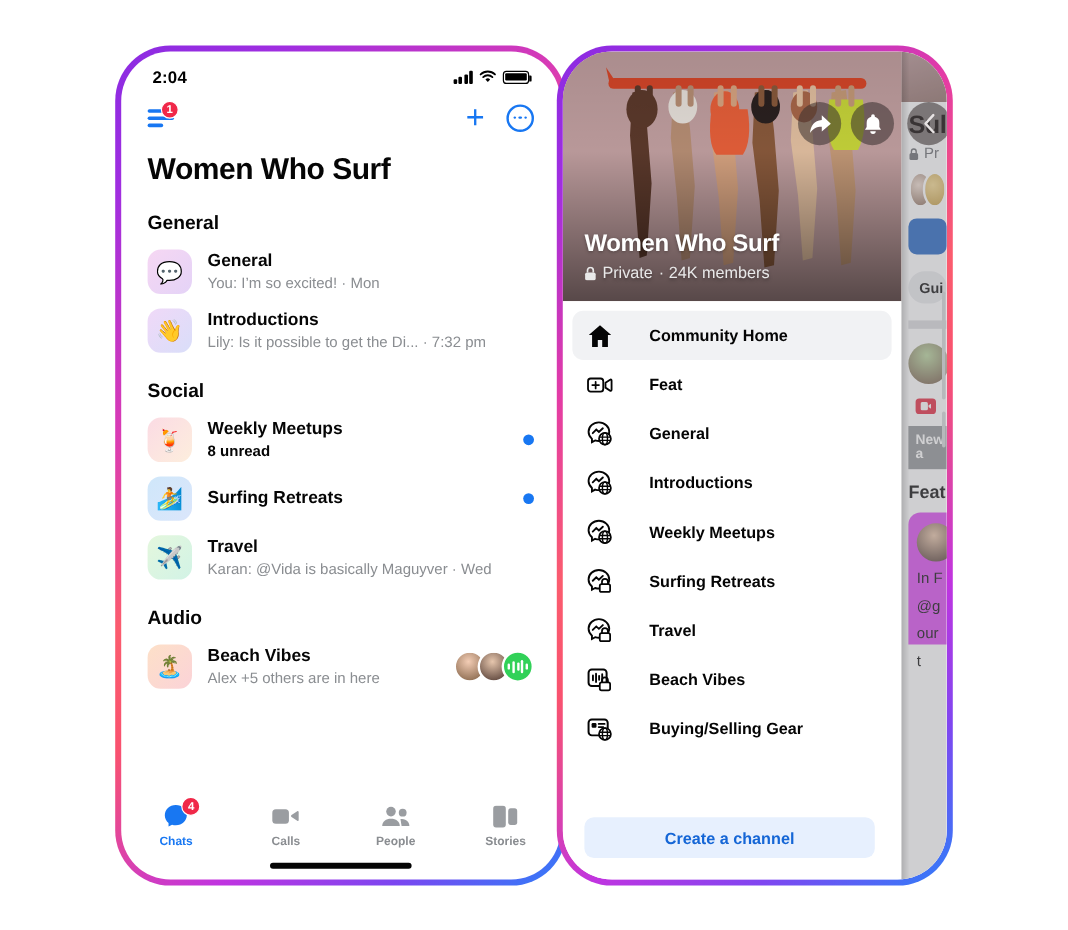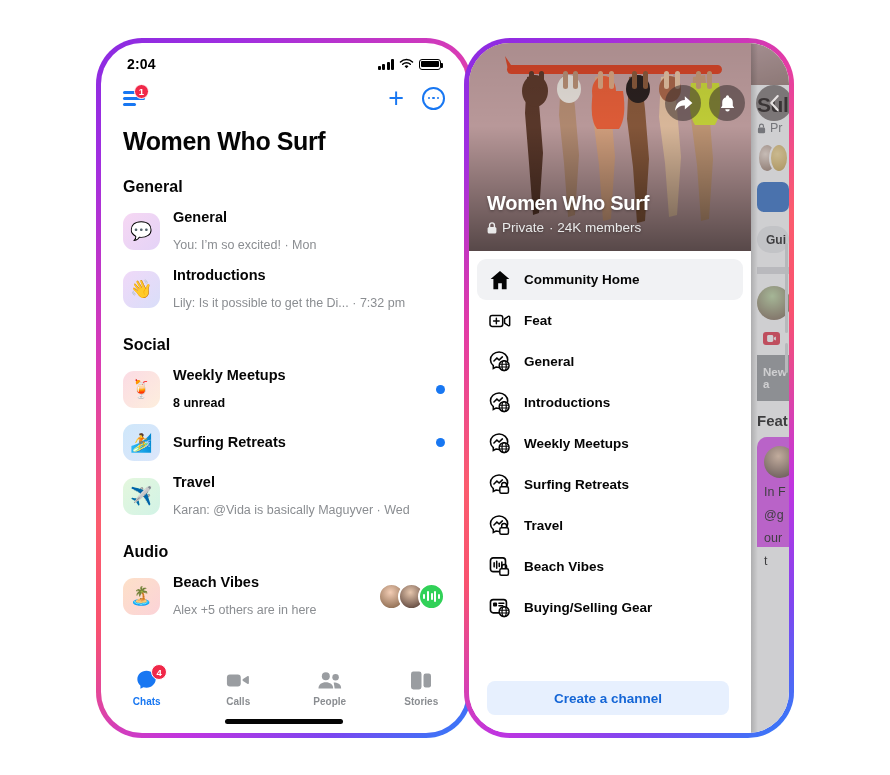--- a/index.html
+++ b/index.html
@@ -94,21 +94,21 @@
   }
   .chan-av {
     width: 37px; height: 37px; border-radius: 11px; flex: none;
     display: flex; align-items: center; justify-content: center;
     font-size: 18px;
   }
   .chan-txt { flex: 1; min-width: 0; }
   .chan-name { font-size: 14.5px; color: #050505; line-height: 1.25; }
   .chan-name.b { font-weight: bold; }
   .chan-name.n { font-weight: 600; }
-  .chan-sub { font-size: 12.5px; color: #8a8d91; line-height: 1.35; margin-top: 11px;
+  .chan-sub { font-size: 12.5px; color: #8a8d91; line-height: 1.35; margin-top: 1px;
      white-space: nowrap; overflow: hidden; text-overflow: ellipsis; }
   .chan-sub.unread { color: #050505; font-weight: bold; }
   .blue-dot { width: 9px; height: 9px; border-radius: 50%; background: #1877f2; flex: none; }
 
   .audio-av-stack { display: flex; align-items: center; flex: none; }
   .mini-av {
     width: 27px; height: 27px; border-radius: 50%;
     border: 2px solid #fff; margin-left: -7px; overflow: hidden;
     background: #cfd3d8;
   }
@@ -166,21 +166,21 @@
     position: absolute; top: 42px; width: 36px; height: 36px; border-radius: 50%;
     background: rgba(55,45,45,.55);
     display: flex; align-items: center; justify-content: center;
   }
 
   .drawer {
     position: absolute; left: 0; top: 208px; width: 282px; bottom: 0;
     background: #fff;
   }
   .menu-item {
-    display: flex; align-items: center; gap: 13px;
+    display: flex; align-items: center; gap: 30px;
     height: 41px; margin: 0 8px; padding: 0 12px; border-radius: 9px;
   }
   .menu-item.sel { background: #f1f2f4; }
   .menu-lbl { font-size: 13.5px; font-weight: bold; color: #050505; }
   .menu-ico { width: 22px; height: 22px; flex: none; display:flex; align-items:center; justify-content:center;}
   .create-btn {
     position: absolute; left: 18px; right: 22px; bottom: 18px; height: 34px;
     background: #e7f0fe; border-radius: 8px;
     display: flex; align-items: center; justify-content: center;
     font-size: 13.5px; font-weight: bold; color: #1566d6;
@@ -198,21 +198,21 @@
   .peek-avs { display: flex; margin-top: 8px; }
   .peek-av { width: 30px; height: 30px; border-radius: 50%; border: 2px solid #fff; margin-left: -8px; }
   .peek-av:first-child { margin-left: 0; }
   .peek-blue { margin-top: 9px; height: 30px; background: #1b5fc1; border-radius: 7px; }
   .peek-pill { margin-top: 14px; height: 27px; background: #e9eaed; border-radius: 14px;
       display:flex; align-items:center; padding-left:9px; font-size:12px; font-weight:bold; color:#050505;}
   .peek-div { margin-top: 14px; height: 7px; background: #d9dadd; }
   .peek-av2 { margin-top: 12px; width: 34px; height: 34px; border-radius: 50%; }
   .peek-redbox { margin-top: 12px; margin-left: 6px; width: 17px; height: 13px; background:#e4223a; border-radius:3px;
       display:flex;align-items:center;justify-content:center;}
-  .peek-grayband { margin-top: 10px; height: 46px; background: #8e9194; display:flex; align-items:center;
+  .peek-grayband { margin-top: 10px; height: 36px; background: #8e9194; display:flex; align-items:center;
       padding-left: 6px; font-size: 11.5px; font-weight: bold; color: #fff;}
   .peek-h2 { margin-top: 11px; font-size: 15px; font-weight: bold; color: #050505; }
   .peek-card { margin-top: 8px; background: #d946ef; border-radius: 10px 0 0 0; padding: 9px 0 0 7px; height: 110px;}
   .peek-av3 { width: 32px; height: 32px; border-radius: 50%; }
   .peek-line { font-size: 12.5px; color: #050505; margin-top: 5px; line-height: 1.45; }
   .peek-shade { position: absolute; inset: 0; background: rgba(140,140,145,.42); }
   .peek-edge { position: absolute; left: 0; top: 0; bottom: 0; width: 7px;
       background: linear-gradient(to right, rgba(0,0,0,.16), rgba(0,0,0,0)); }
   .scroll-thumb { position: absolute; right: 1px; width: 3px; background: #b6b8bb; border-radius: 2px; }
 </style>

